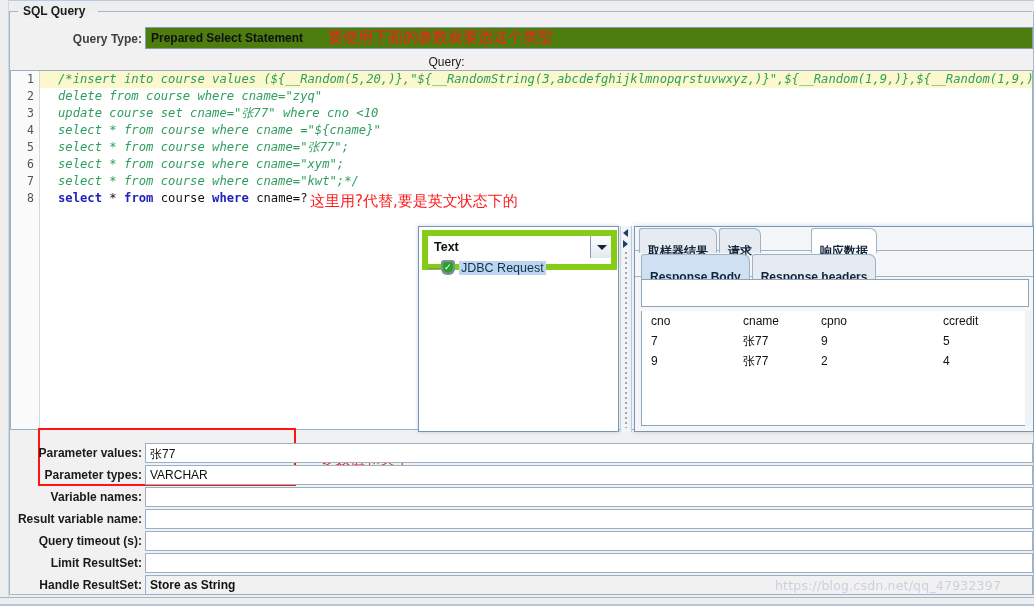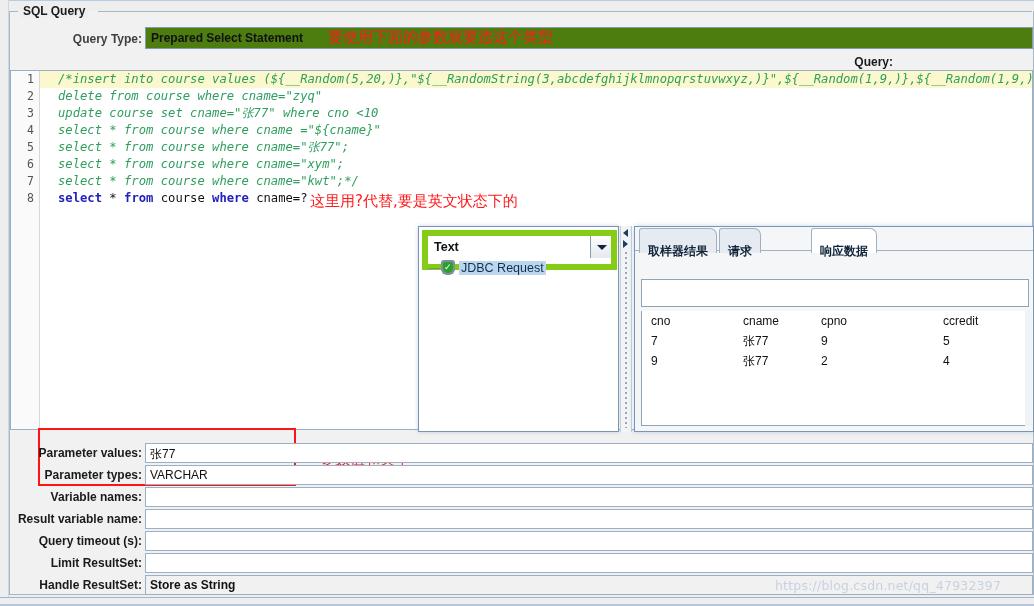--- a/index.html
+++ b/index.html
@@ -79,21 +79,21 @@
     border: 1px solid #8a9bad;
     box-sizing: border-box;
   }
   .combo-text {
     position: absolute; left: 5px; top: 3px;
     font-weight: bold; font-size: 12px; color: #111;
   }
 
   .query-caption {
     position: absolute; left: 0; top: 55px; width: 893px;
-    text-align: right; font-weight: bold; font-size: 12px; color: #1a1a1a;
+    text-align: center; font-weight: normal; font-size: 12px; color: #1a1a1a;
   }
 
   
   .editor {
     position: absolute;
     left: 10px; top: 70px;
     width: 1023px; height: 360px;
     background: #ffffff;
     border: 1px solid #9bb0c4;
     box-sizing: border-box;
@@ -385,20 +385,24 @@
       </div>
       <div class="div-dots"></div>
     </div>
 
     <div class="result-panel">
       <div class="tabrow level1" id="tabs1">
           <div class="tab" style="left: 4px;">取样器结果</div>
           <div class="tab" style="left: 84px;">请求</div>
           <div class="tab sel" style="left: 128px;">响应数据</div>
         </div>
+      <div class="tabrow level2" id="tabs2">
+          <div class="tab sel2" style="left: 6px;">Response Body</div>
+          <div class="tab" style="left: 116.688px;">Response headers</div>
+        </div>
 
       <div class="resp-box">
         <span class="val"></span>
       </div>
 
       <div class="resp-table" id="resptable">
           <div class="rt-row"><span class="rt-c rt-c1">cno</span><span class="rt-c rt-c2">cname</span><span class="rt-c rt-c3">cpno</span><span class="rt-c rt-c4">ccredit</span></div>
           <div class="rt-row"><span class="rt-c rt-c1">7</span><span class="rt-c rt-c2">张77</span><span class="rt-c rt-c3">9</span><span class="rt-c rt-c4">5</span></div>
           <div class="rt-row"><span class="rt-c rt-c1">9</span><span class="rt-c rt-c2">张77</span><span class="rt-c rt-c3">2</span><span class="rt-c rt-c4">4</span></div>
         </div>

